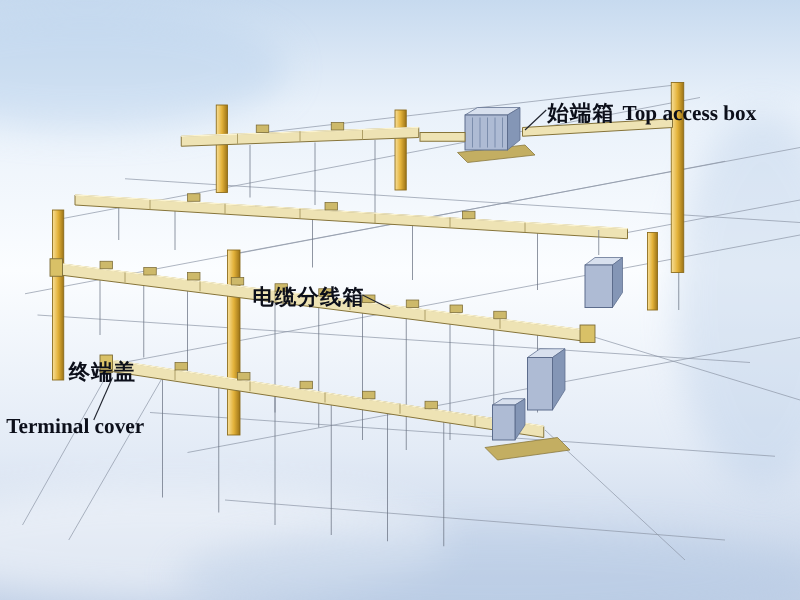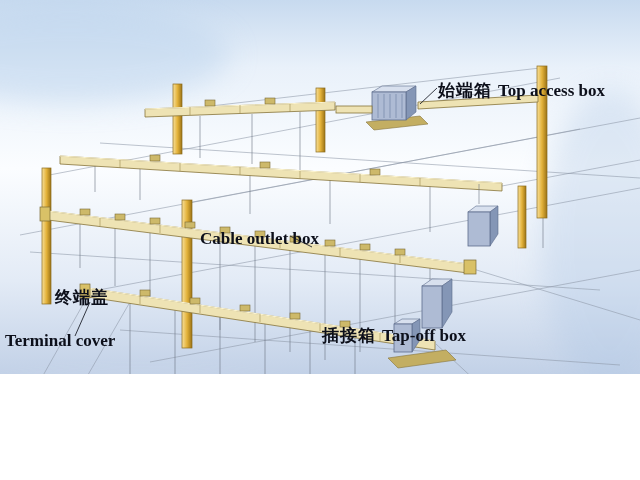--- a/index.html
+++ b/index.html
@@ -1,17 +1,17 @@
 <!DOCTYPE html>
 <html><head>
 <meta charset="utf-8">
 <style>
   html,body{margin:0;padding:0;}
   #canvas{
-    position:relative;width:640px;height:374px;overflow:hidden;
+    position:relative;width:640px;height:480px;overflow:hidden;
     font-family:"Liberation Sans",sans-serif;
     background:linear-gradient(180deg,#c7daef 0%,#e9f1fa 18%,#fbfdff 45%,#e3ebf6 75%,#c2d1e7 100%);
   }
   #canvas svg{position:absolute;left:0;top:0;}
   .label{position:absolute;white-space:nowrap;color:#0c0f1a;}
   .zh{font-family:"Liberation Sans",sans-serif;font-weight:bold;font-size:17px;letter-spacing:1px;}
   .en{font-family:"Liberation Serif",serif;font-weight:bold;font-size:17px;}
   .stack .zh,.stack .en{display:block;}
   .stack .en{margin-top:3px;margin-left:-2px;}
   .inline .en{margin-left:6px;}
@@ -212,27 +212,24 @@
     <line class="ld" x1="290" y1="236" x2="312" y2="247"></line>
     <line class="ld" x1="75" y1="336" x2="90" y2="302"></line>
   </g>
 </svg>
 
 <div class="label inline" style="left:438px;top:79px;">
   <span class="zh">始端箱</span><span class="en">Top access box</span>
 </div>
 
 <div class="label stack" style="left:202px;top:226px;">
-  <span class="en">Cable outlet box</span>
-</div>
-
-
-<div class="label inline" style="left:322px;top:324px;">
-  <span class="zh">插接箱</span><span class="en">Tap-off box</span>
-</div>
+  <span class="zh">电缆分线箱</span>
+</div>
+
+
 
 <div class="label" style="left:55px;top:286px;">
   <span class="zh">终端盖</span>
 </div>
 <div class="label" style="left:5px;top:331px;">
   <span class="en">Terminal cover</span>
 </div>
 
 </div>
 

